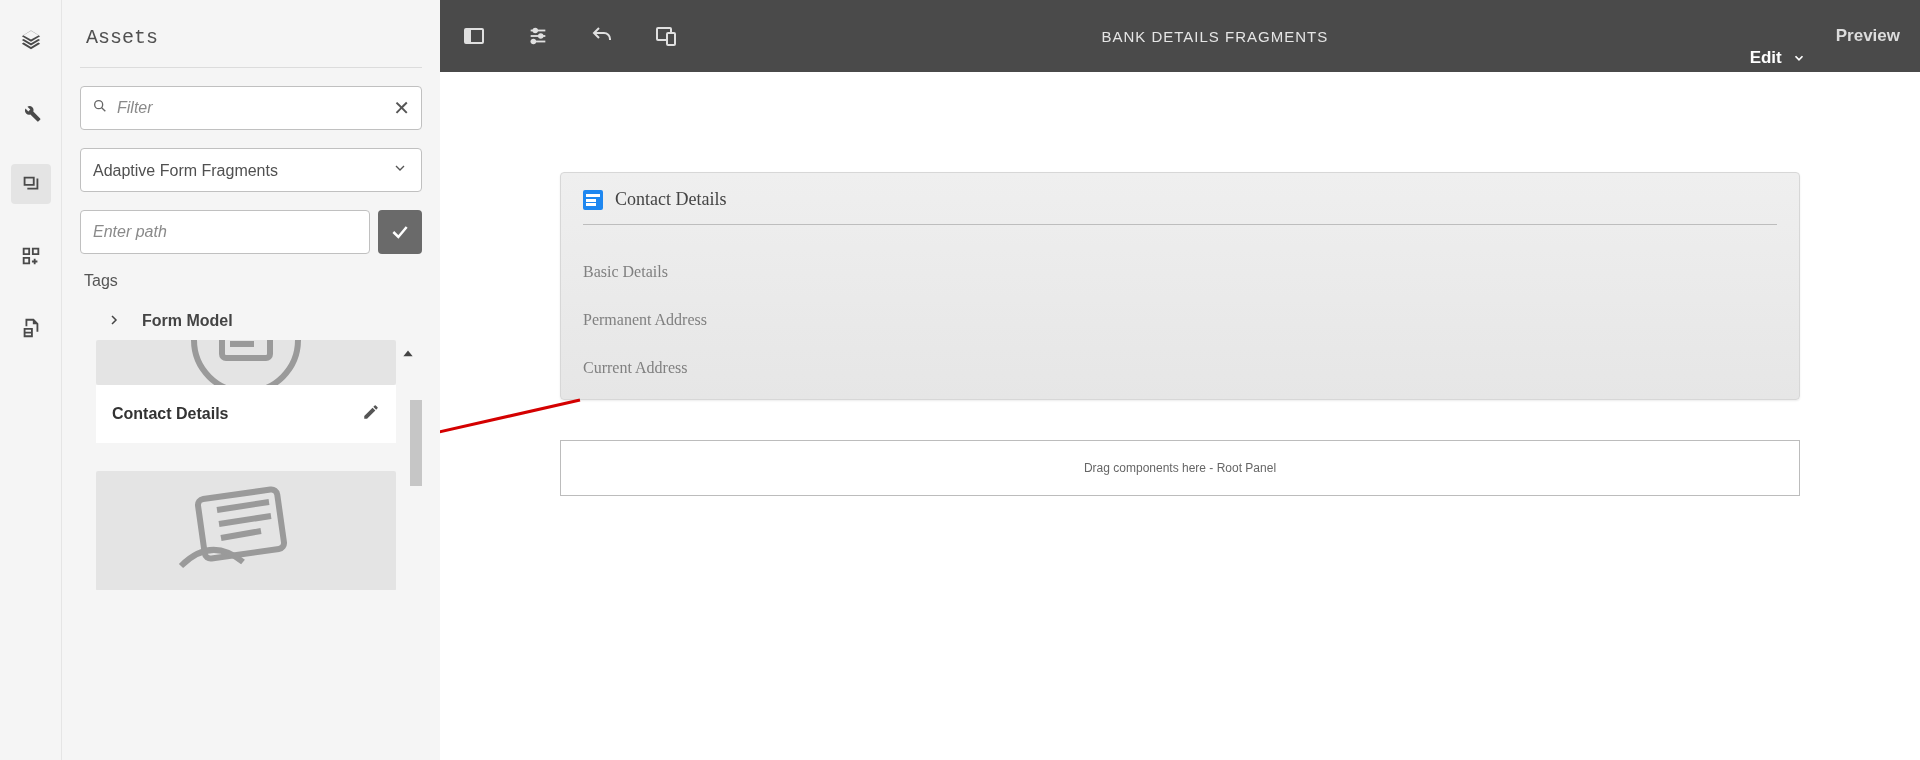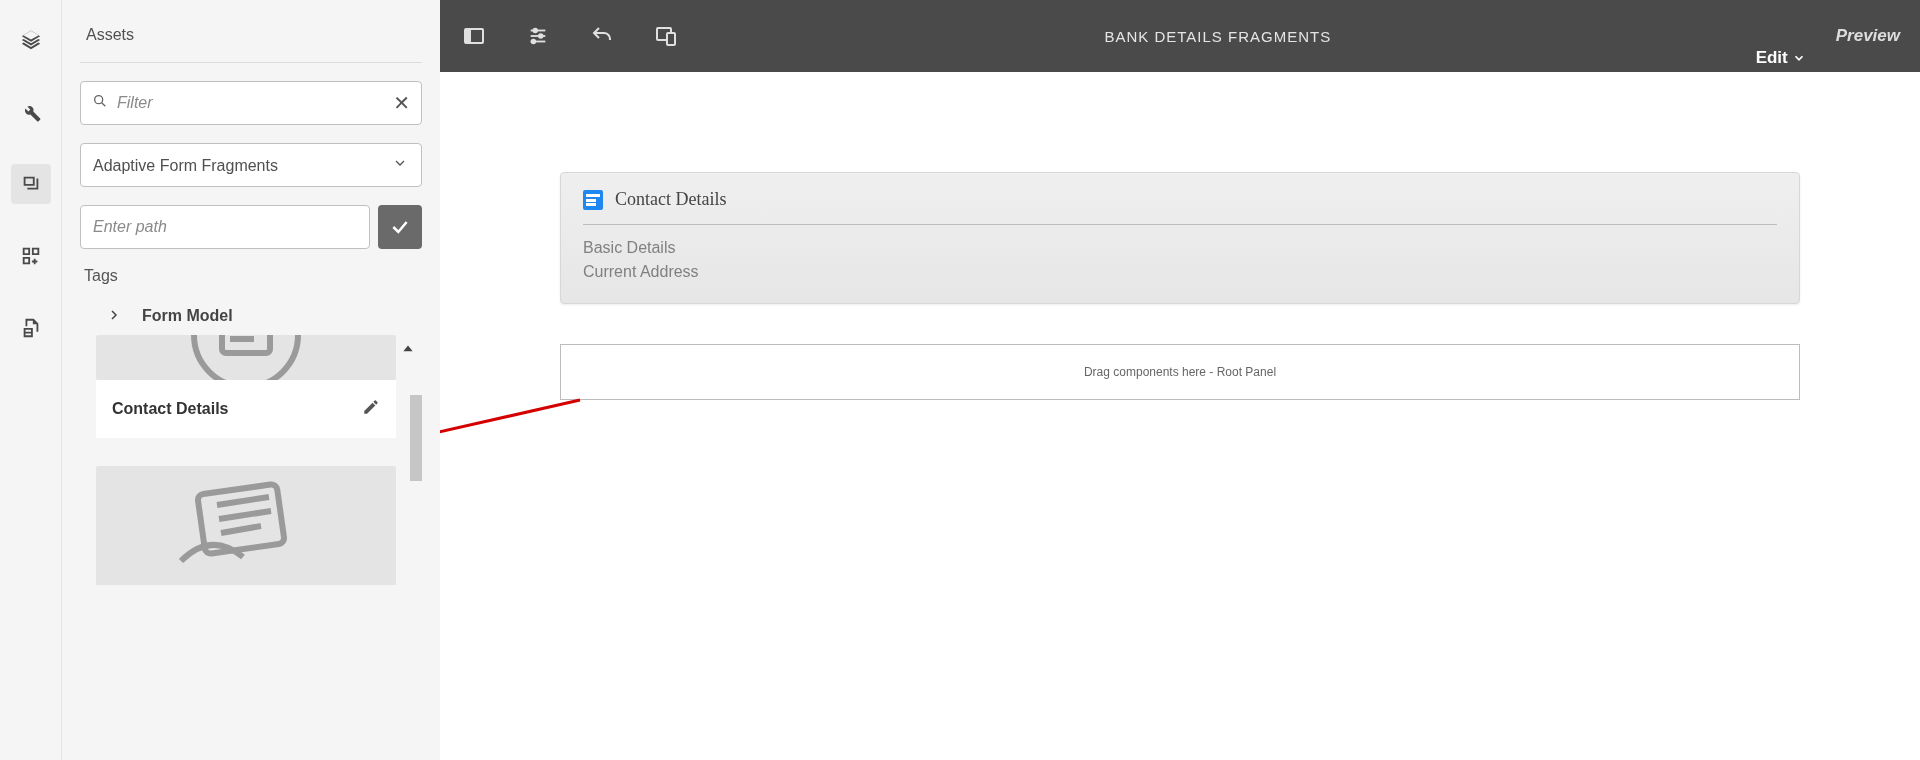--- a/index.html
+++ b/index.html
@@ -6,21 +6,21 @@
   html, body { width: 1920px; height: 760px; font-family: Arial, Helvetica, sans-serif; background:#fff; overflow:hidden; }
   body { display:flex; }
 
   
   .rail { width:62px; background:#f5f5f5; border-right:1px solid #e5e5e5; display:flex; flex-direction:column; align-items:center; padding-top:20px; gap:32px; }
   .rail-item { width:40px; height:40px; display:flex; align-items:center; justify-content:center; color:#4a4a4a; cursor:pointer; border-radius:4px; }
   .rail-item.active { background:#e4e4e4; }
 
   
   .panel { width:378px; background:#f5f5f5; display:flex; flex-direction:column; padding:16px 18px 0 18px; position:relative; }
-  .panel-title { font-size:16px; color:#505050; margin:10px 0 18px 6px; }
+  .panel-title { font-size:20px; color:#505050; margin:10px 0 18px 6px;font-family:Liberation Mono, monospace; }
   .panel-divider { border:none; border-top:1px solid #dcdcdc; margin:0 0 18px 0; }
 
   .field-row { display:flex; gap:8px; margin-bottom:18px; }
   .input-wrap { position:relative; flex:1; }
   .text-input, .select-input {
     width:100%; height:44px; border:1px solid #c0c0c0; background:#fff; border-radius:4px;
     padding:0 12px; font-size:16px; color:#555; font-style:italic;
   }
   .text-input::placeholder { color:#8a8a8a; font-style:italic; }
   .filter-icon { position:absolute; left:12px; top:50%; transform:translateY(-50%); color:#666; }
@@ -73,39 +73,39 @@
   
   .main { flex:1; display:flex; flex-direction:column; position:relative; }
   .topbar {
     height:72px; background:#4a4a4a; color:#d0d0d0; display:flex; align-items:center;
     padding:0 20px; gap:0;
   }
   .tb-left { display:flex; gap:36px; align-items:center; }
   .tb-icon { width:28px; height:28px; display:flex; align-items:center; justify-content:center; cursor:pointer; color:#e0e0e0; }
   .tb-title { flex:1; text-align:center; font-size:15px; letter-spacing:1px; color:#e5e5e5; }
   .tb-right { display:flex; align-items:center; gap:30px; font-size:17px; font-weight:bold; color:#fff; }
-  .tb-edit { display:flex; align-items:center; gap:4px; cursor:pointer;margin-top:43px; }
-  .tb-preview { color:#dcdcdc; cursor:pointer;font-style:italic; }
+  .tb-edit { display:flex; align-items:center; gap:10px; cursor:pointer;margin-top:43px; }
+  .tb-preview { color:#dcdcdc; cursor:pointer; }
 
   .canvas { flex:1; background:#fff; padding:100px 120px 0 120px; position:relative; }
 
   .contact-card {
     background:linear-gradient(#efefef,#e6e6e6);
     border:1px solid #d7d7d7; border-radius:4px;
     padding:16px 22px 22px 22px;
     box-shadow:0 1px 2px rgba(0,0,0,0.08);
   }
   .cc-header { display:flex; align-items:center; gap:12px; padding-bottom:14px; }
   .cc-icon { width:20px; height:20px; background:#1e87f0; border-radius:2px; position:relative; }
   .cc-icon::before { content:""; position:absolute; left:3px; top:4px; width:14px; height:3px; background:#fff; }
   .cc-icon::after  { content:""; position:absolute; left:3px; top:9px; width:10px; height:3px; background:#fff; box-shadow:0 4px 0 #fff; }
   .cc-title { font-family:Georgia, 'Times New Roman', serif; font-size:18px; color:#444; }
   .cc-divider { border:none; border-top:1px solid #bdbdbd; margin-bottom:14px; }
   .cc-list { display:flex; flex-direction:column; gap:6px; }
-  .cc-item { font-family:Liberation Sans, sans-serif; font-size:16px; color:#808080; }
+  .cc-item { font-family:Liberation Serif, serif; font-size:16px; color:#808080;margin-top:24px; }
 
   .dropzone {
     margin-top:40px; border:1px solid #bcbcbc; height:56px; display:flex; align-items:center; justify-content:center;
     font-size:12px; color:#666;
   }
 
   
   .red-line {
     position:absolute; pointer-events:none; left:0; top:0; width:100%; height:100%;
   }
@@ -275,20 +275,21 @@
 
   <div class="canvas">
     <div class="contact-card">
       <div class="cc-header">
         <span class="cc-icon"></span>
         <span class="cc-title">Contact Details</span>
       </div>
       <hr class="cc-divider">
       <div class="cc-list">
         <span class="cc-item">Basic Details</span>
+        <span class="cc-item">Permanent Address</span>
         <span class="cc-item">Current Address</span>
       </div>
     </div>
 
     <div class="dropzone">
       <span>Drag components here - Root Panel</span>
     </div>
   </div>
 
   <svg class="red-line">

